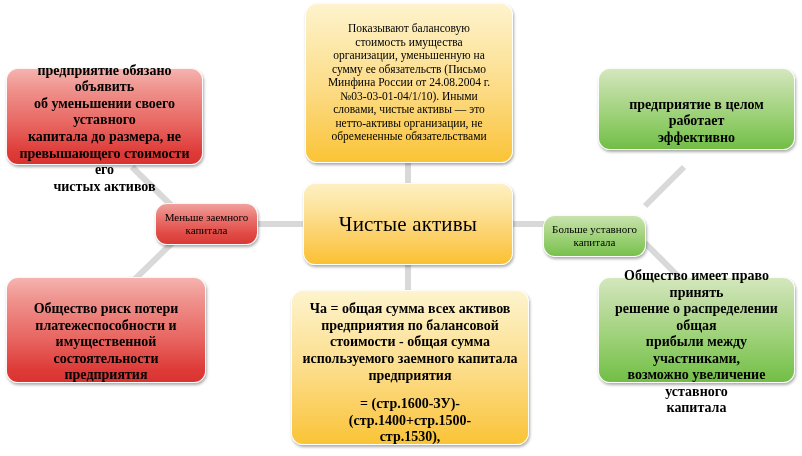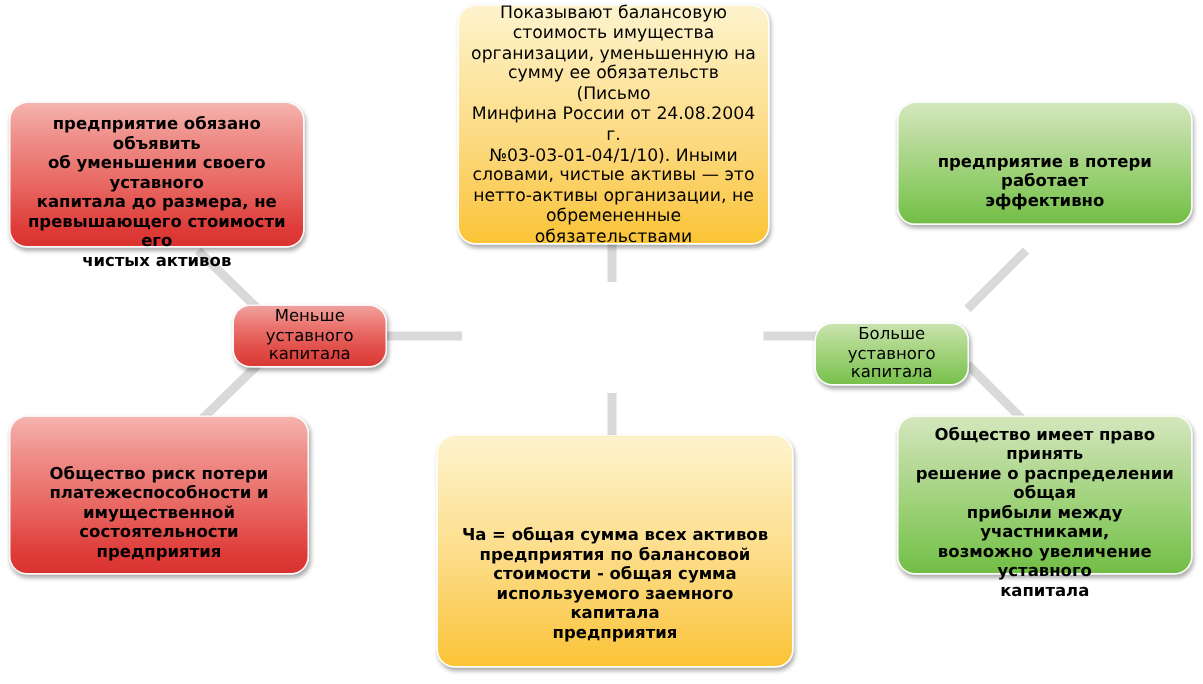--- a/index.html
+++ b/index.html
@@ -24,28 +24,29 @@
     width: 802px;
     height: 456px;
     pointer-events: none;
   }
   .node {
     position: absolute;
     box-sizing: border-box;
     border-radius: 12px;
     display: flex;
     align-items: center;
-    justify-content: flex-end;
+    justify-content: center;
     text-align: center;
     padding: 6px 8px;
     line-height: 1.18;
     color: #000000;
     border: 1px solid rgba(255,255,255,0.95);
     box-shadow: 1px 2px 3px rgba(0,0,0,0.33);
     z-index: 3;
+    font-family: Liberation Serif, serif;
   }
   .node span {
     display: block;
     width: 100%;
     white-space: pre-line;
   }
   
   .red {
     background: linear-gradient(to bottom, #f5b3ae 0%, #ef918c 22%, #e86661 58%, #de3b38 88%, #d93330 100%);
   }
@@ -59,24 +60,24 @@
     background: linear-gradient(to bottom, #c8e3ae 0%, #a9d584 40%, #88c85f 80%, #79c04c 100%);
   }
   .yellow {
     background: linear-gradient(to bottom, #fdf3cd 0%, #fdeab0 22%, #fcdb84 55%, #fbcb52 85%, #fac435 100%);
   }
   .yellow-center {
     background: linear-gradient(to bottom, #fdf0c2 0%, #fde6a3 25%, #fcd370 60%, #fbc53f 92%, #fac02f 100%);
   }
   
   .t-big { font-size: 21px; font-weight: 400; letter-spacing: 0.2px; }
-  .t-body { font-size: 11px; font-weight: 700; margin-top: 25px; }
+  .t-body { font-size: 14px; font-weight: 700; margin-top: 25px; }
   .t-note { font-size: 11.5px; font-weight: 400; }
   .t-label { font-size: 11px; font-weight: 400; }
-  .t-formula { font-size: 11px; font-weight: 700; margin-top: 12px; }
+  .t-formula { font-size: 14px; font-weight: 700; margin-top: 12px; }
   .formula-gap { display: block; height: 9px; }
 </style>
 </head>
 <body>
 
 <div id="canvas">
 
   <svg class="connectors" viewBox="0 0 802 456" xmlns="http://www.w3.org/2000/svg">
     <g stroke="#d9d9d9" stroke-width="6" fill="none" stroke-linecap="butt">
 
@@ -112,29 +113,32 @@
 
   <div class="node red" style="left:6px; top:68px; width:197px; height:97px;">
     <span class="t-body">предприятие обязано объявить
 об уменьшении своего уставного
 капитала до размера, не
 превышающего стоимости его
 чистых активов</span>
   </div>
 
   <div class="node green" style="left:598px; top:68px; width:197px; height:82px;">
-    <span class="t-body">предприятие в потери работает
+    <span class="t-body">предприятие в целом работает
 эффективно</span>
   </div>
 
   <div class="node red-small" style="left:155px; top:203px; width:103px; height:42px;">
-    <span class="t-label">Меньше уставного
+    <span class="t-label">Меньше заемного
 капитала</span>
   </div>
 
+  <div class="node yellow-center" style="left:303px; top:183px; width:210px; height:82px;">
+    <span class="t-big">Чистые активы</span>
+  </div>
 
   <div class="node green-small" style="left:543px; top:215px; width:103px; height:42px;">
     <span class="t-label">Больше уставного
 капитала</span>
   </div>
 
   <div class="node red" style="left:6px; top:277px; width:200px; height:106px;">
     <span class="t-body">Общество риск потери
 платежеспособности и
 имущественной состоятельности
@@ -149,15 +153,17 @@
 капитала</span>
   </div>
 
   <div class="node yellow" style="left:291px; top:290px; width:238px; height:155px; flex-direction:column;">
     <span class="t-formula">Ча = общая сумма всех активов
 предприятия по балансовой
 стоимости - общая сумма
 используемого заемного капитала
 предприятия</span>
     <span class="formula-gap"></span>
+    <span class="t-formula">= (стр.1600-ЗУ)-(стр.1400+стр.1500-
+стр.1530),</span>
   </div>
 
 </div>
 
 </body></html>

